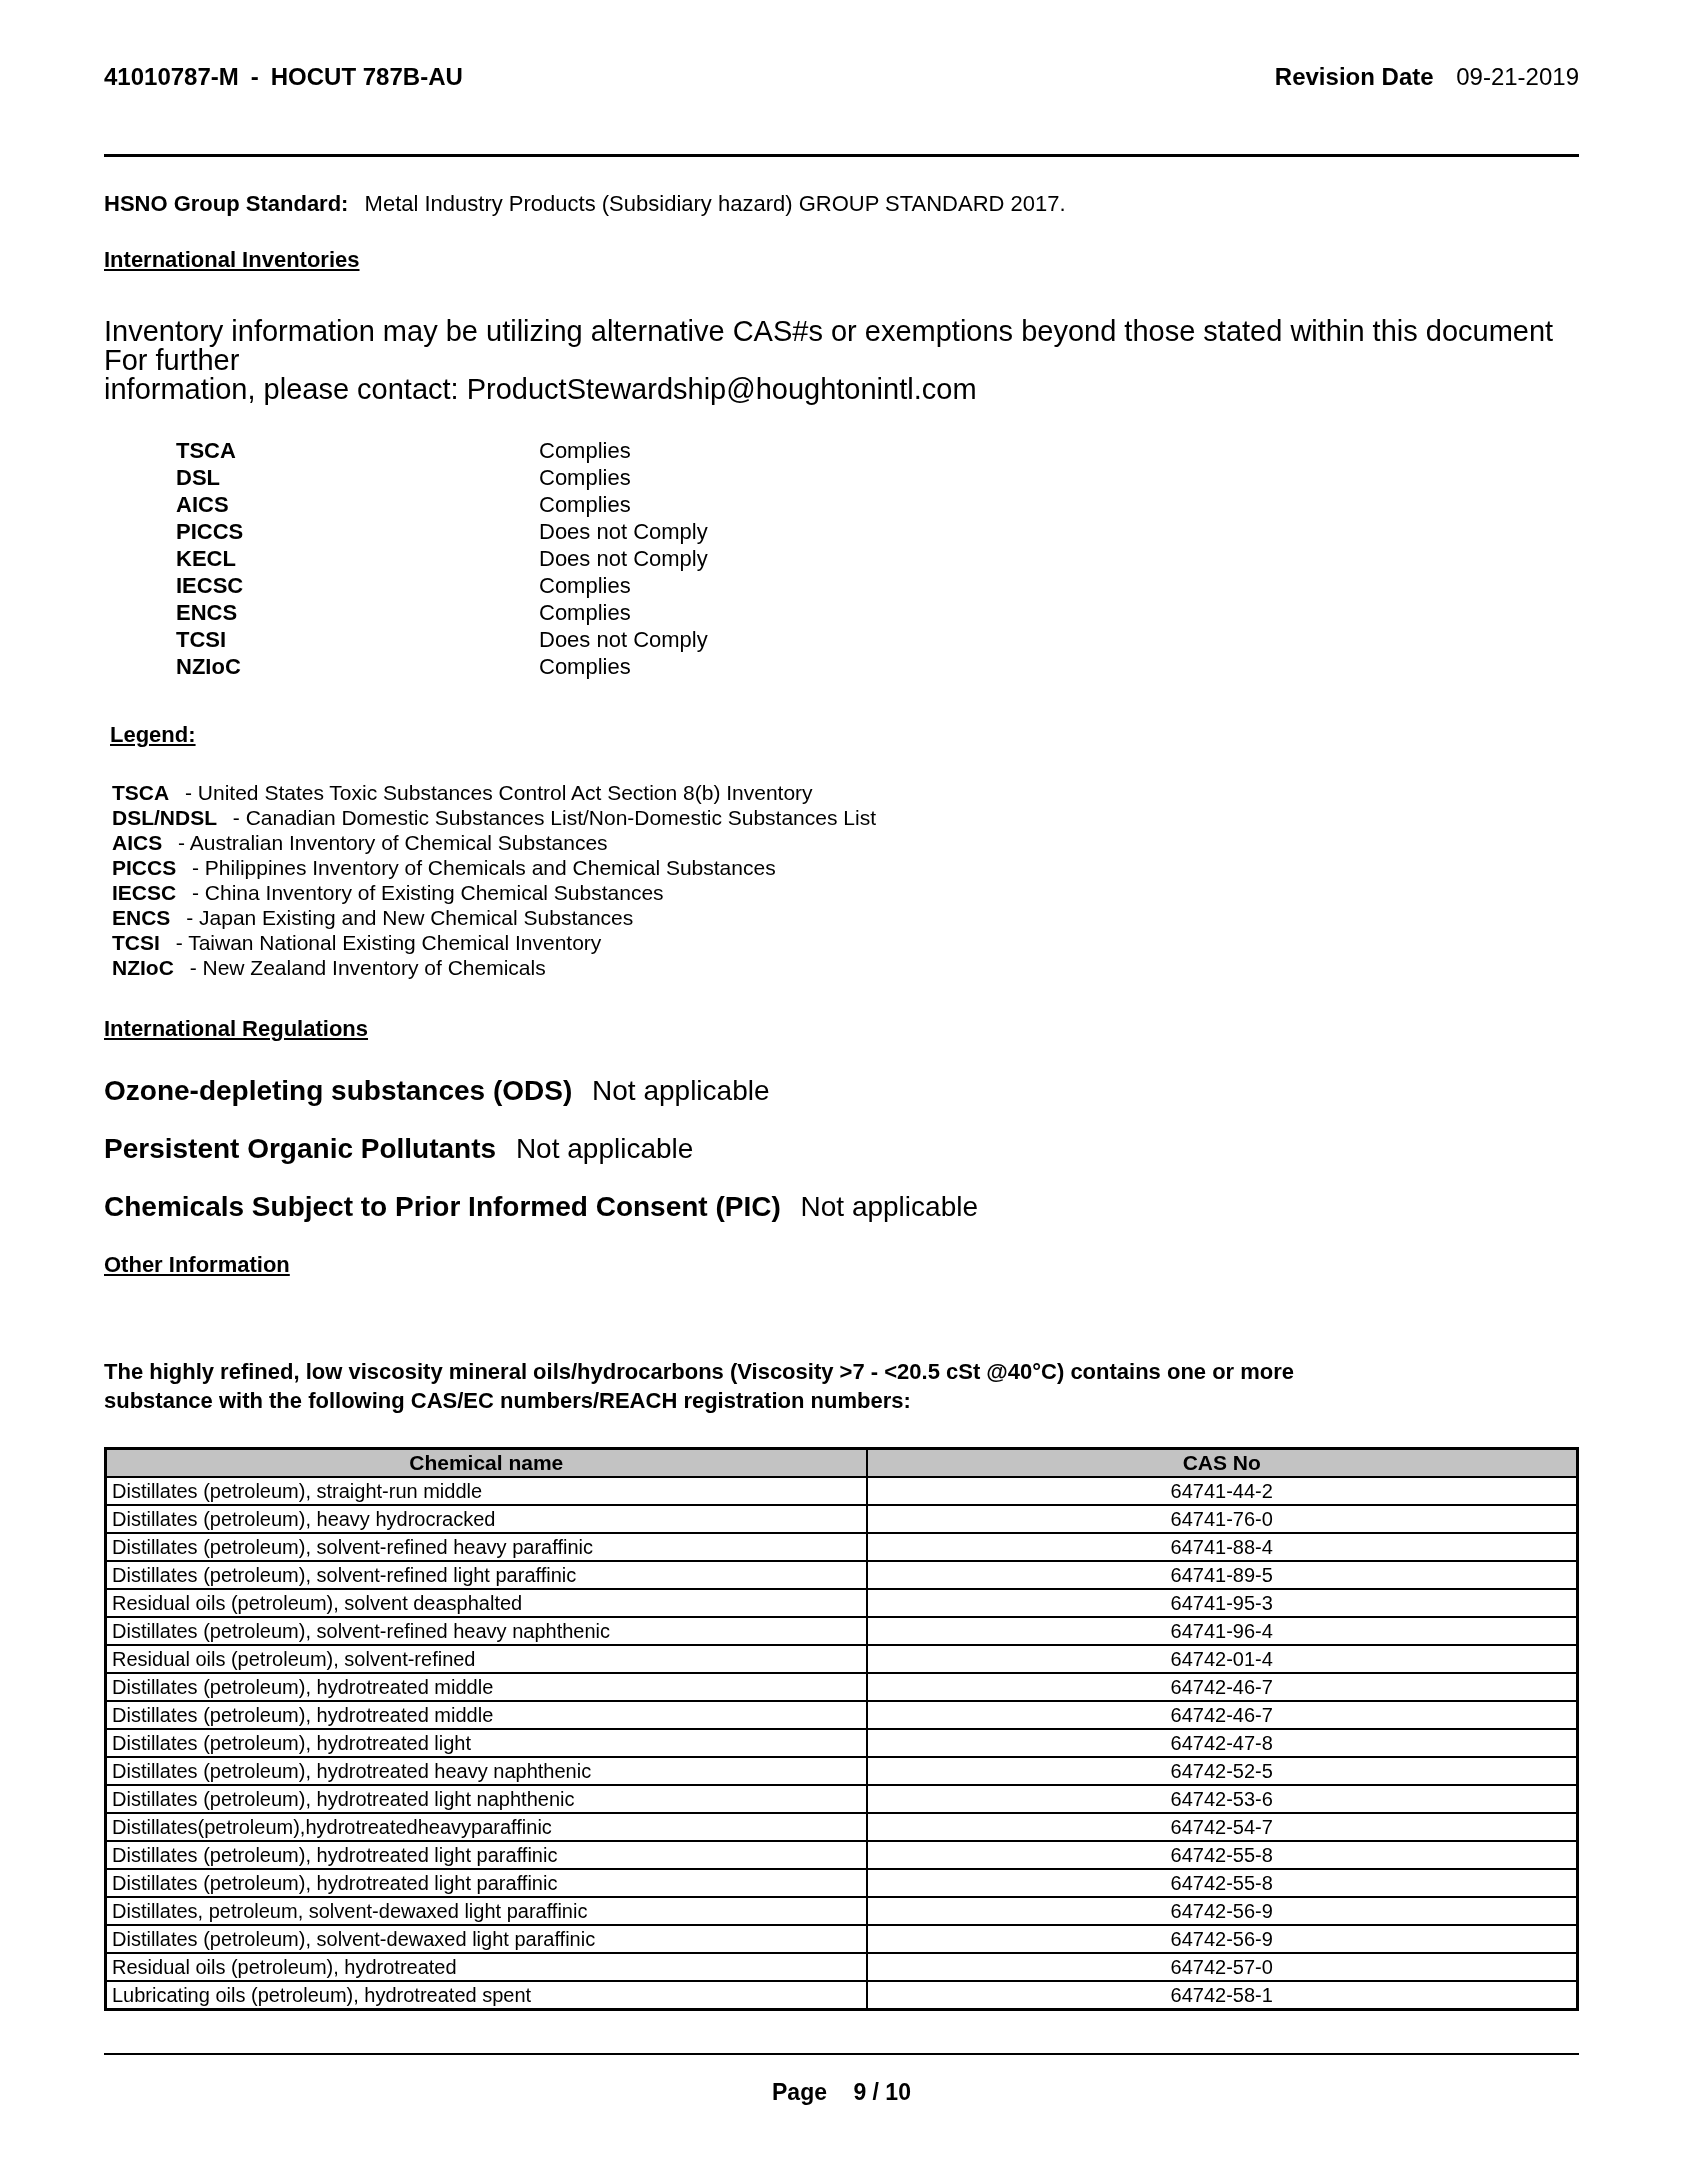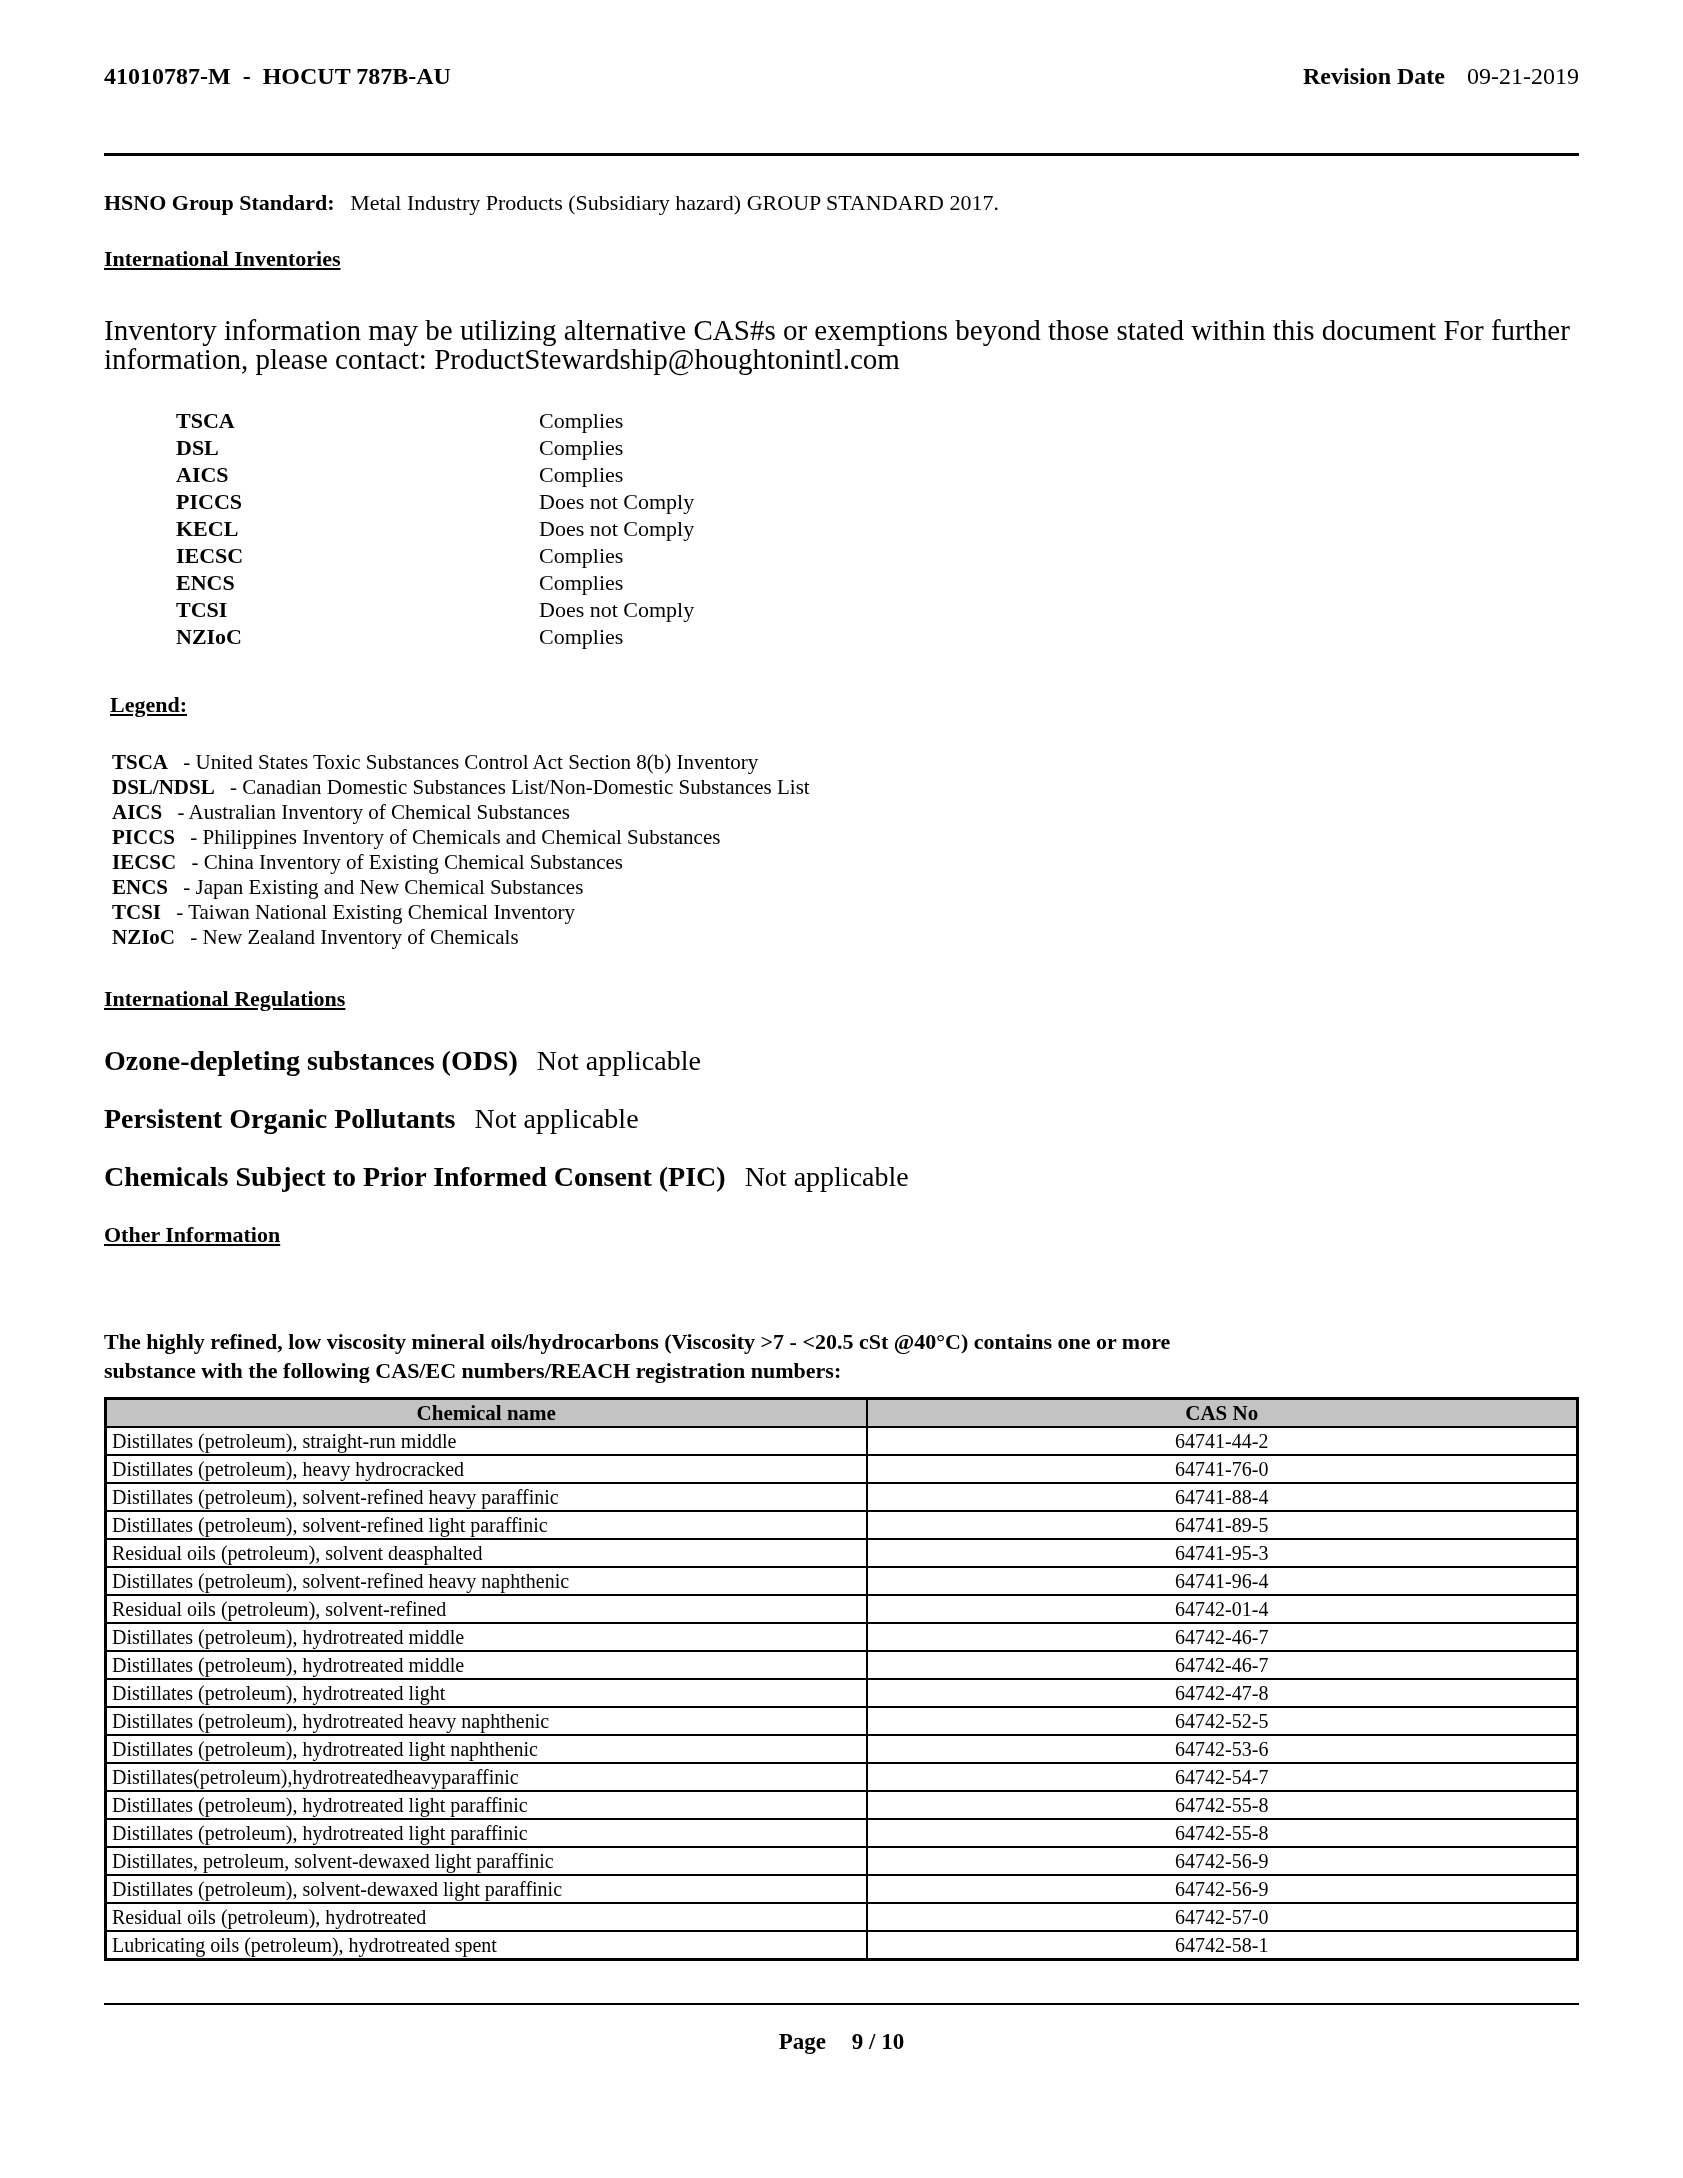--- a/index.html
+++ b/index.html
@@ -2,21 +2,21 @@
 <html><head>
 <meta charset="utf-8">
 <style>
   * { margin: 0; padding: 0; box-sizing: border-box; }
   html, body { background: #808080; }
   .page {
     width: 1683px;
     height: 2178px;
     background: #ffffff;
     margin: 0 auto;
-    font-family: Liberation Serif, serif;
+    font-family: Liberation Sans, sans-serif;
     color: #000;
     padding: 63px 104px 0 104px;
     overflow: hidden;
   }
   .header-row {
     display: flex;
     justify-content: space-between;
     align-items: baseline;
     font-size: 24px;
     font-weight: bold;
@@ -57,21 +57,21 @@
   .other-heading { margin-top: 32px; }
   .statement {
     margin-top: 79px;
     font-size: 22px;
     font-weight: bold;
     line-height: 29px;
   }
   table.chem-table {
     width: 100%;
     border-collapse: collapse;
-    margin-top: 12px;
+    margin-top: 32px;
     border: 3px solid #000;
     font-size: 20px;
     padding-left: 43px;
   }
   .chem-table th, .chem-table td {
     border: 2px solid #000;
     padding: 1px 5px;
     line-height: 24px;
     height: 28px;
     vertical-align: middle;

